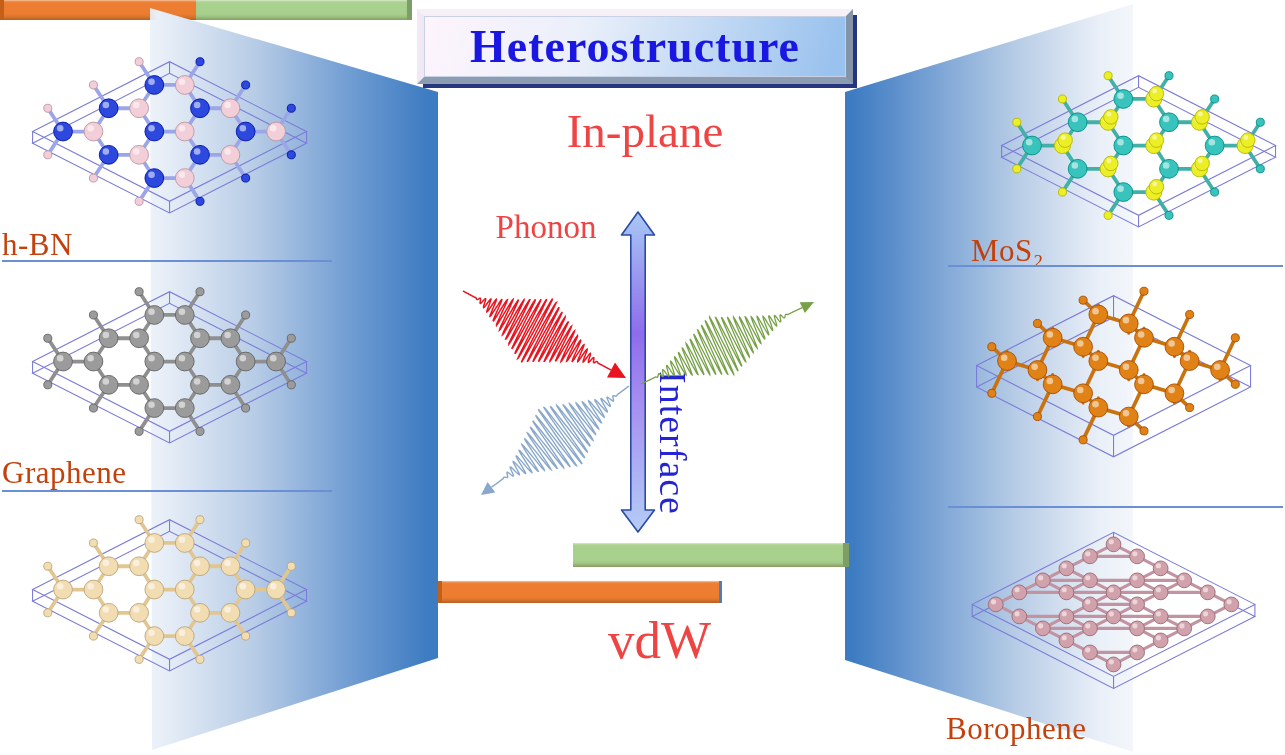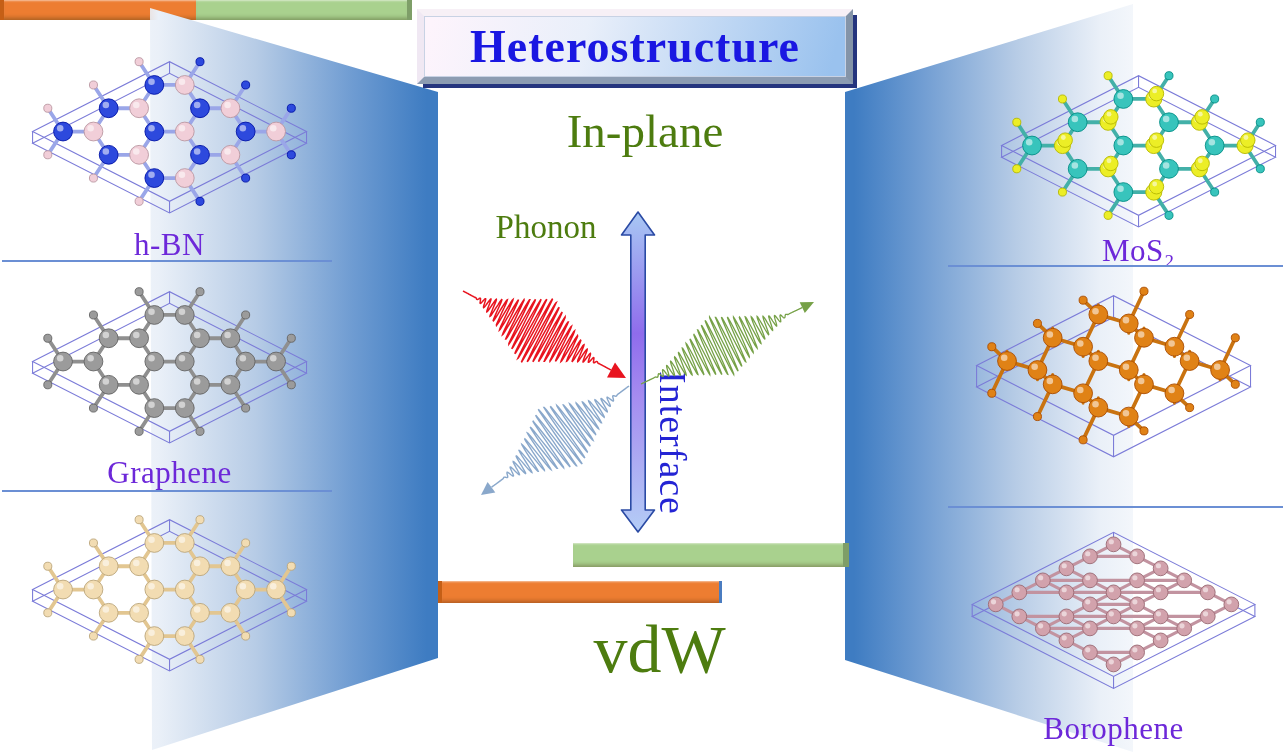--- a/index.html
+++ b/index.html
@@ -16,38 +16,38 @@
   }
   #page-right{
     left:845px;
     clip-path:polygon(0px 92px,288px 4px,288px 752px,0px 660px);
     background:linear-gradient(90deg,#3e7cc2 2%,#6f9cd2 17%,#b7cce6 39%,#eaf0f8 58%,rgba(255,255,255,0) 75%);
   }
   
   .mat{position:absolute;width:335px}
   .mat svg{display:block;margin:0 auto}
   .mat-label{
-    position:absolute;left:0;width:100%;text-align:center;
-    font-size:31px;color:#6d28d9;letter-spacing:.5px;line-height:1.1;
+    position:absolute;left:0;width:100%;
+    font-size:31px;color:#c2410c;letter-spacing:.5px;line-height:1.1;
   }
   .divider{position:absolute;height:2px;background:#6b8fd4}
   
   #hetero-box{
     position:absolute;left:417px;top:9px;width:436px;height:75px;box-sizing:border-box;
     border:7px solid;border-color:#f7f0f6 #8494a8 #8c9cb2 #f0e8f3;
     background:linear-gradient(105deg,#fdf4fc 2%,#e9effa 38%,#9ac2ee 96%);
     box-shadow:5px 5px 0 -1px #25357e,inset 0 0 0 1px #c8d2e4;
     display:flex;align-items:center;justify-content:center;font-weight:bold;
   }
   #hetero-title{font-size:46px;line-height:1;color:#1a17e2;letter-spacing:1px}
   
-  .center-text{position:absolute;color:#4d7c0f}
+  .center-text{position:absolute;color:#ef4444}
   #in-plane-label{left:440px;top:104px;width:410px;text-align:center;font-size:47px}
   #phonon-label{left:456px;top:209px;width:180px;text-align:center;font-size:33px}
-  #vdw-label{left:552px;top:610px;width:215px;text-align:center;font-size:68px}
+  #vdw-label{left:552px;top:610px;width:215px;text-align:center;font-size:53px}
   #interface-label{
     left:651px;top:371px;font-size:38px;writing-mode:vertical-rl;
     color:#2424d4;letter-spacing:1px;
   }
   
   .bar{position:absolute;box-sizing:border-box;
        box-shadow:inset 0 -5px 4px -3px rgba(60,30,0,.35),inset 0 2px 2px -1px rgba(255,255,255,.55)}
   #inplane-bar{left:437px;top:181px;width:412px;height:20px;display:flex;box-shadow:none}
   #inplane-bar span{height:100%;box-sizing:border-box;display:block;
        box-shadow:inset 0 -5px 4px -3px rgba(40,40,0,.35),inset 0 2px 2px -1px rgba(255,255,255,.55)}

